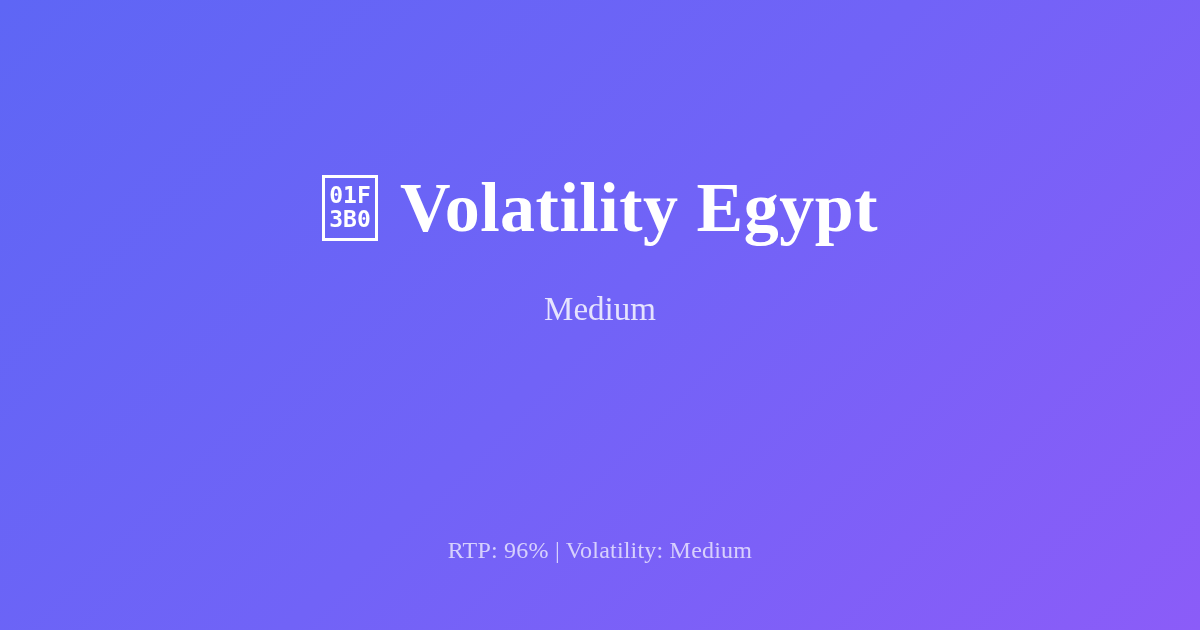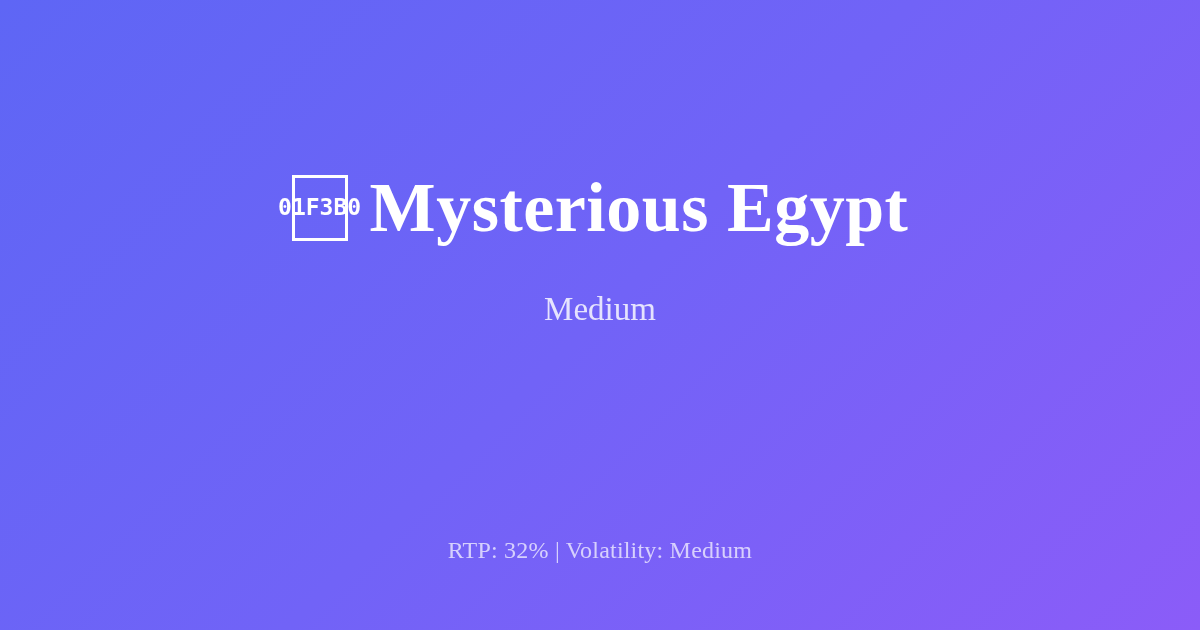--- a/index.html
+++ b/index.html
@@ -56,20 +56,21 @@
     color: #FFFFFF;
     line-height: 1.08;
     letter-spacing: 0.5px;
     white-space: nowrap;
     text-align: center;
   }
 
   
   .tofu-glyph {
     display: inline-flex;
+    flex-direction: column;
     align-items: center;
     justify-content: center;
     width: 56px;
     height: 66px;
     border: 3px solid #FFFFFF;
     font-family: "DejaVu Sans Mono", "Liberation Mono", monospace;
     font-size: 23px;
     font-weight: bold;
     line-height: 1.04;
     color: #FFFFFF;
@@ -117,24 +118,24 @@
 
 <div class="og-card">
 
   <div class="hero">
 
     <div class="title-row">
       <span class="tofu-glyph">
         <span class="tofu-line">01F</span>
         <span class="tofu-line">3B0</span>
       </span>
-      <h1 class="game-title">Mysterious Egypt</h1>
+      <h1 class="game-title">Volatility Egypt</h1>
     </div>
 
     <div class="game-subtitle">Medium</div>
 
   </div>
 
   <div class="meta-footer">
-    <div class="meta-text">RTP: 32% | Volatility: Medium</div>
+    <div class="meta-text">RTP: 96% | Volatility: Medium</div>
   </div>
 
 </div>
 
 </body></html>

